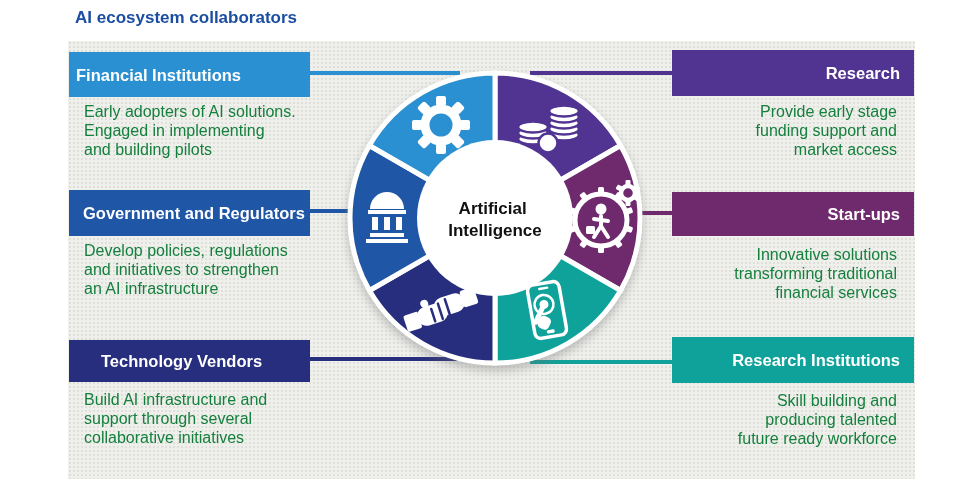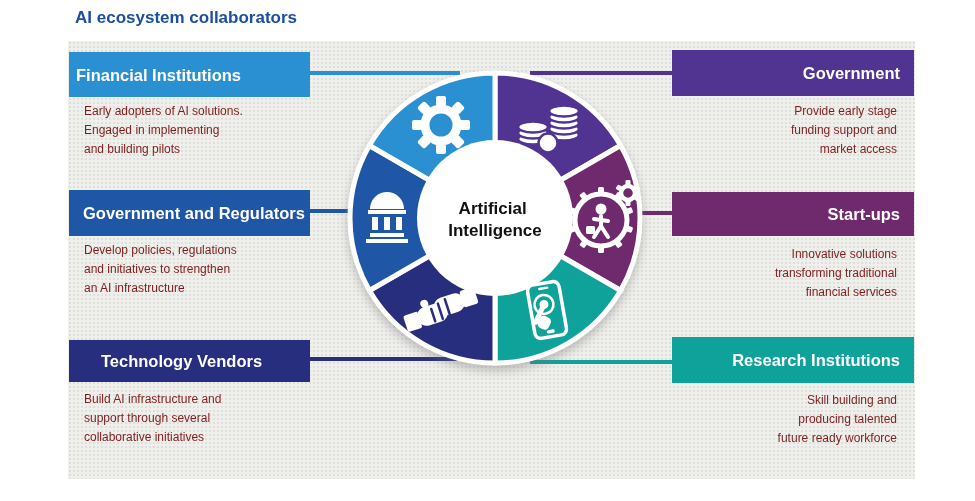--- a/index.html
+++ b/index.html
@@ -8,21 +8,21 @@
   .panel{position:absolute;left:68px;top:41px;width:847px;height:444px;
          background-color:#EFEFEC;
          background-image:radial-gradient(rgba(210,210,205,.55) 1px, transparent 1px);
          background-size:4px 4px;}
   .page-title{position:absolute;left:75px;top:8px;font-size:17px;font-weight:bold;}
   .hdr{position:absolute;display:flex;align-items:center;color:#fff;
        font-weight:bold;font-size:16.5px;line-height:20px;z-index:3;}
   .hdr.left{left:69px;width:241px;padding-left:14px;box-sizing:border-box;}
   .hdr.right{left:672px;width:242px;padding-right:14px;box-sizing:border-box;
              justify-content:flex-end;text-align:right;}
-  .desc{position:absolute;font-size:12px;line-height:19px;color:#7f1d1d;z-index:3;}
+  .desc{position:absolute;font-size:16px;line-height:19px;color:#15803d;z-index:3;}
   .desc span{display:block;}
   .desc.right{text-align:right;}
   .connector{position:absolute;height:4px;z-index:1;}
   .donut{position:absolute;left:345px;top:68px;z-index:2;
          filter:drop-shadow(0 5px 5px rgba(110,110,110,.4));}
   .center-label{font-size:17px;font-weight:bold;fill:#111;}
 </style>
 </head>
 <body>
 
@@ -60,21 +60,21 @@
   <div class="hdr left" style="top: 340px; height: 42px; background-color: rgb(40, 46, 126); padding-left: 32px;">
       <span>Technology Vendors</span>
     </div>
   <div class="desc" style="left:84px;top:390px;">
     <span>Build AI infrastructure and</span>
     <span>support through several</span>
     <span>collaborative initiatives</span>
   </div>
 
   <div class="hdr right" style="top: 50px; height: 46px; background-color: rgb(81, 52, 145);">
-      <span>Government</span>
+      <span>Research</span>
     </div>
   <div class="desc right" style="right:78px;top:102px;">
     <span>Provide early stage</span>
     <span>funding support and</span>
     <span>market access</span>
   </div>
 
   <div class="hdr right" style="top: 192px; height: 44px; background-color: rgb(111, 42, 110);">
       <span>Start-ups</span>
     </div>

